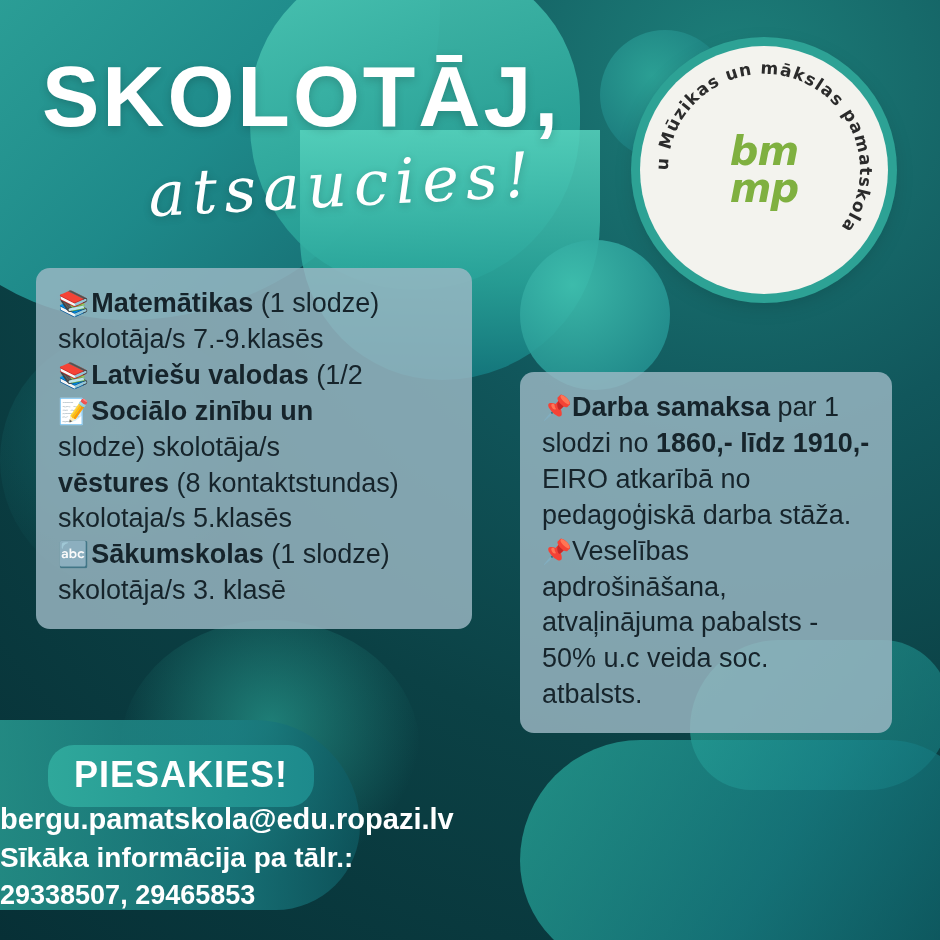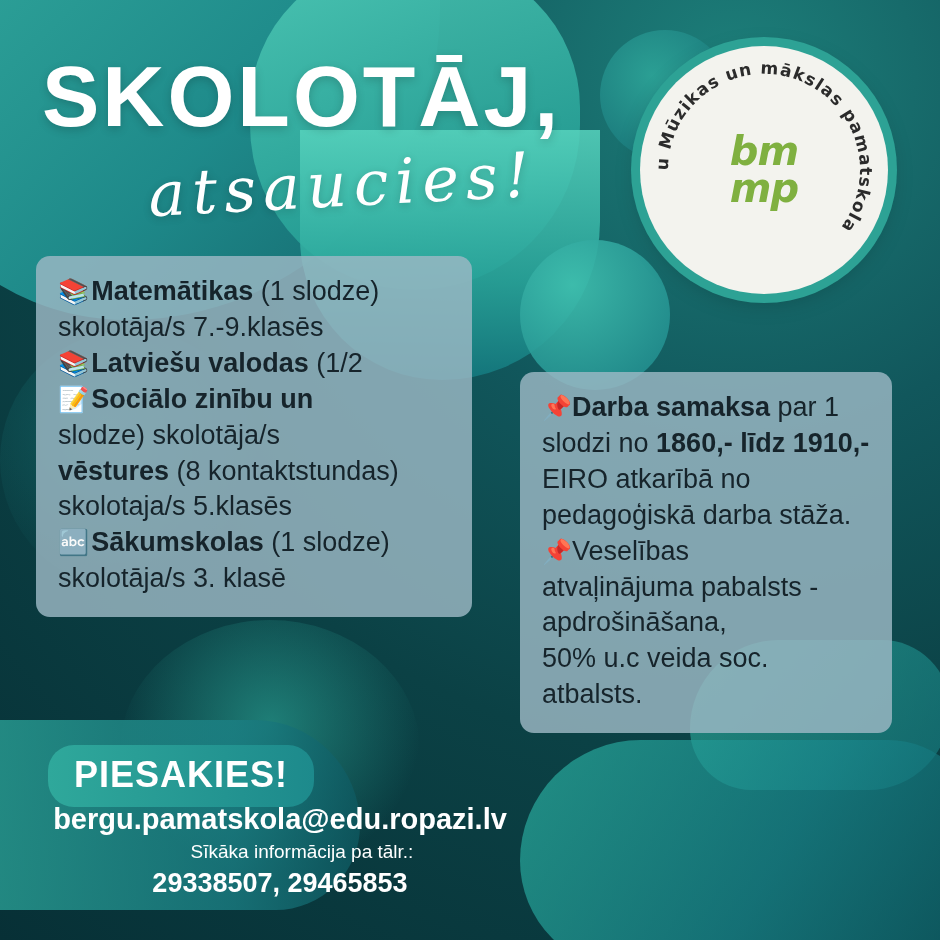--- a/index.html
+++ b/index.html
@@ -157,21 +157,21 @@
   .card {
     position: absolute;
     background: rgba(156, 184, 196, .82);
     border-radius: 14px;
     padding: 18px 22px 20px 22px;
     color: #16242b;
     box-sizing: border-box;
   }
   .card-left {
     left: 36px;
-    top: 256px;
+    top: 268px;
     width: 436px;
   }
   .card-right {
     left: 520px;
     top: 372px;
     width: 372px;
   }
   .line {
     font-size: 27px;
     line-height: 1.33;
@@ -195,33 +195,31 @@
     font-weight: 700;
     letter-spacing: 1px;
     padding: 9px 26px 11px 26px;
     border-radius: 26px;
   }
   .footer {
     position: absolute;
     left: 0;
     top: 800px;
     width: 560px;
-    text-align: center;
     color: #ffffff;
   }
   .footer .email {
     font-size: 29px;
     font-weight: 700;
     line-height: 1.35;
   }
   .footer .info {
-    font-size: 19px;
-    font-weight: 400;
+    font-size: 28px;
+    font-weight: 700;
     line-height: 1.35;
-    padding-left: 44px;
   }
   .footer .phones {
     font-size: 27px;
     font-weight: 700;
     line-height: 1.35;
   }
 </style>
 </head>
 <body>
 
@@ -272,22 +270,22 @@
       </div>
   </div>
 
   <div class="card card-right">
     <div id="benefit-lines">
         <p class="line"><span class="pin">📌</span><b>Darba samaksa</b><span> par 1</span></p>
         <p class="line"><span>slodzi no </span><b>1860,- līdz 1910,-</b></p>
         <p class="line"><span>EIRO atkarībā no</span></p>
         <p class="line"><span>pedagoģiskā darba stāža.</span></p>
         <p class="line"><span class="pin">📌</span><span>Veselības</span></p>
+        <p class="line"><span>apdrošināšana,</span></p>
         <p class="line"><span>atvaļinājuma pabalsts -</span></p>
-        <p class="line"><span>apdrošināšana,</span></p>
         <p class="line"><span>50% u.c veida soc. atbalsts.</span></p>
       </div>
   </div>
 
   <div class="cta">PIESAKIES!</div>
   <div class="footer">
     <div class="email">bergu.pamatskola@edu.ropazi.lv</div>
     <div class="info">Sīkāka informācija pa tālr.:</div>
     <div class="phones">29338507, 29465853</div>
   </div>

